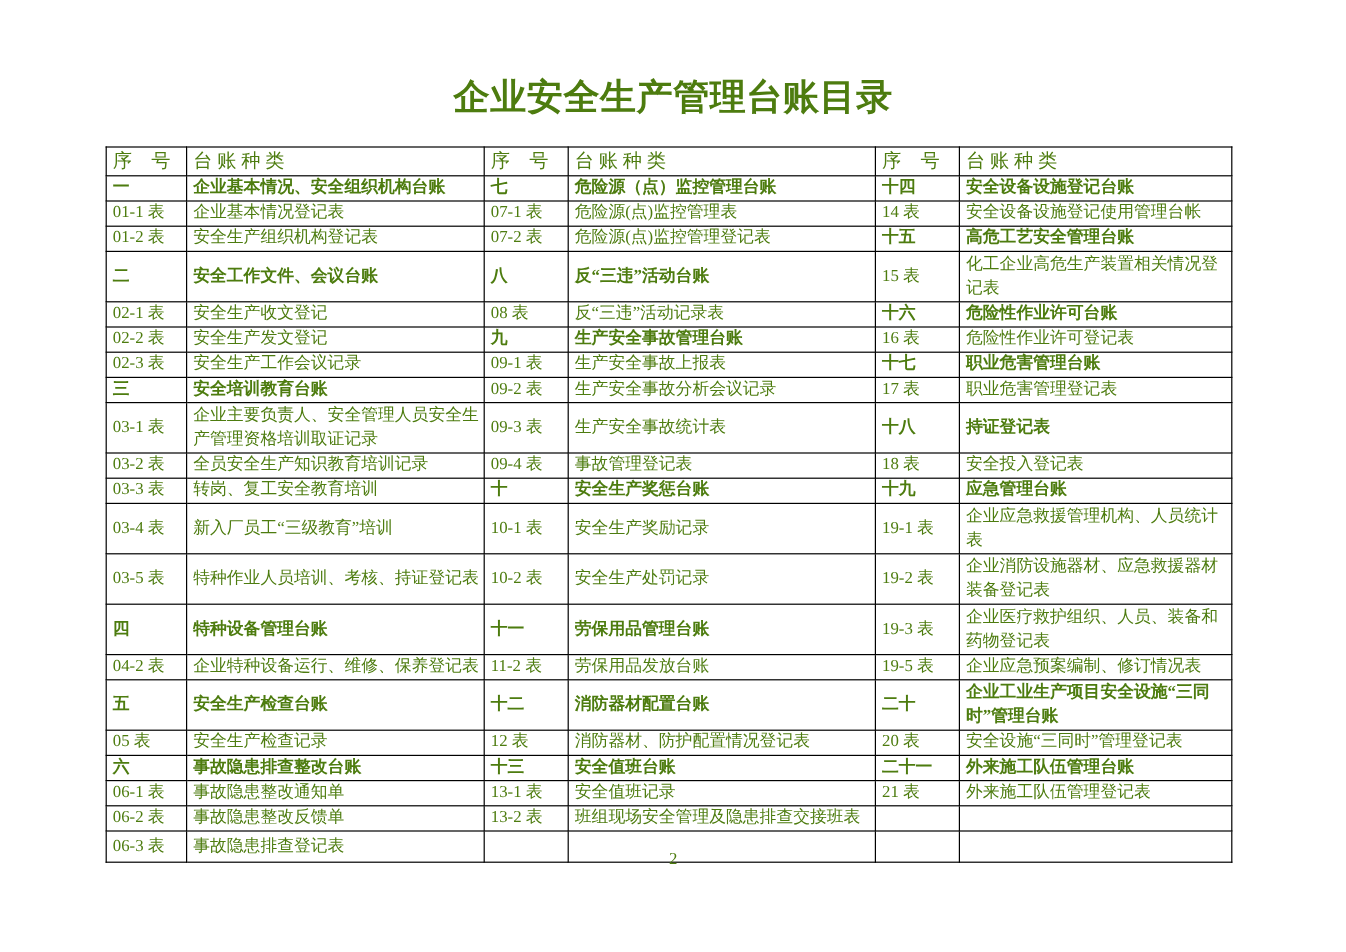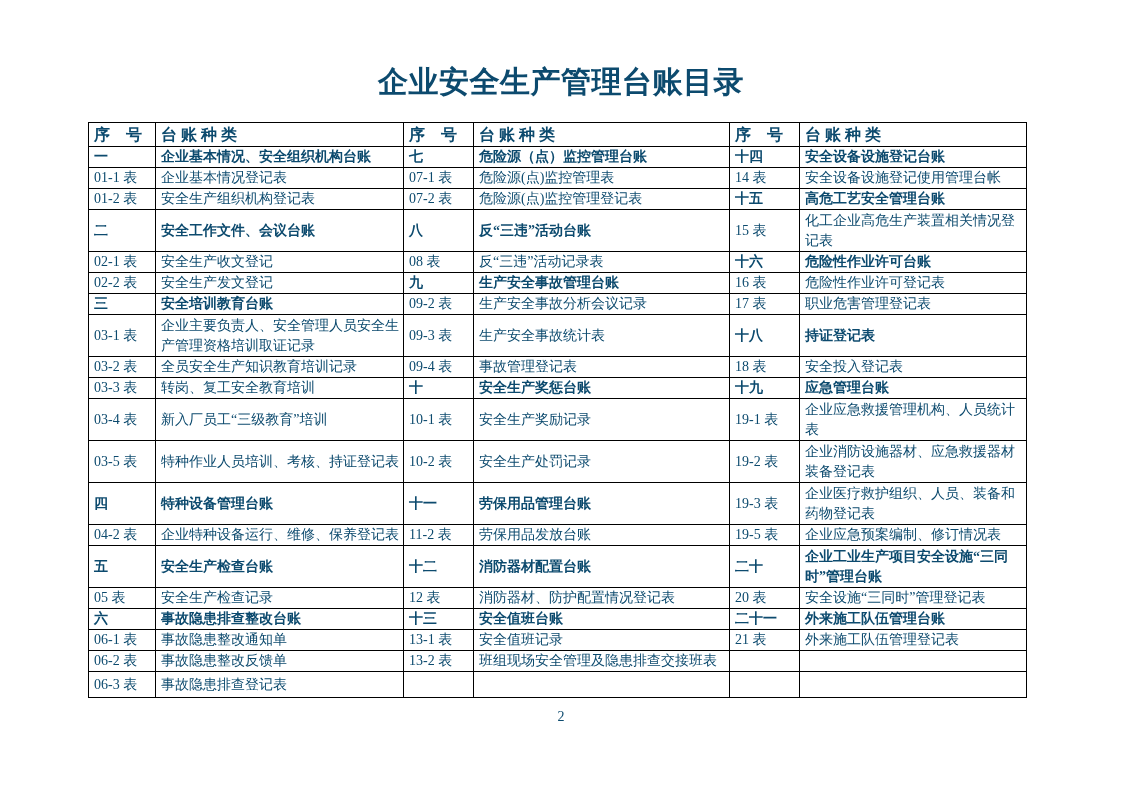--- a/index.html
+++ b/index.html
@@ -7,21 +7,21 @@
     padding: 0;
     background: #ffffff;
   }
   .page {
     position: relative;
     width: 1122px;
     height: 793px;
     background: #ffffff;
     overflow: hidden;
     font-family: "Liberation Serif", "DejaVu Serif", serif;
-    color: #0c4a6e;
+    color: #4d7c0f;
   }
   .page-title {
     position: absolute;
     top: 64px;
     left: 0;
     width: 100%;
     text-align: center;
     font-family: "Liberation Sans", "DejaVu Sans", sans-serif;
     font-weight: bold;
     font-size: 30px;
@@ -43,21 +43,21 @@
     font-size: 14px;
     line-height: 20px;
     vertical-align: middle;
     text-align: left;
     overflow: hidden;
     word-break: break-all;
   }
   .ledger thead tr { height: 24px; }
   .ledger th {
     font-size: 16px;
-    font-weight: bold;
+    font-weight: normal;
     white-space: nowrap;
   }
   .ledger tbody tr { height: 21px; }
   .ledger tbody tr.tall { height: 42px; }
   .ledger tbody tr:last-child { height: 26px; margin-left: 38px; }
   .ledger td.bold { font-weight: bold; }
   .col-no1 { width: 67px; }
   .col-ty1 { width: 248px; }
   .col-no2 { width: 70px; }
   .col-ty2 { width: 256px; }
@@ -142,20 +142,28 @@
         </tr>
         <tr>
           <td>02-2 表</td>
           <td>安全生产发文登记</td>
           <td class="bold">九</td>
           <td class="bold">生产安全事故管理台账</td>
           <td>16 表</td>
           <td>危险性作业许可登记表</td>
         </tr>
         <tr>
+          <td>02-3 表</td>
+          <td>安全生产工作会议记录</td>
+          <td>09-1 表</td>
+          <td>生产安全事故上报表</td>
+          <td class="bold">十七</td>
+          <td class="bold">职业危害管理台账</td>
+        </tr>
+        <tr>
           <td class="bold">三</td>
           <td class="bold">安全培训教育台账</td>
           <td>09-2 表</td>
           <td>生产安全事故分析会议记录</td>
           <td>17 表</td>
           <td>职业危害管理登记表</td>
         </tr>
         <tr class="tall">
           <td>03-1 表</td>
           <td>企业主要负责人、安全管理人员安全生产管理资格培训取证记录</td>

